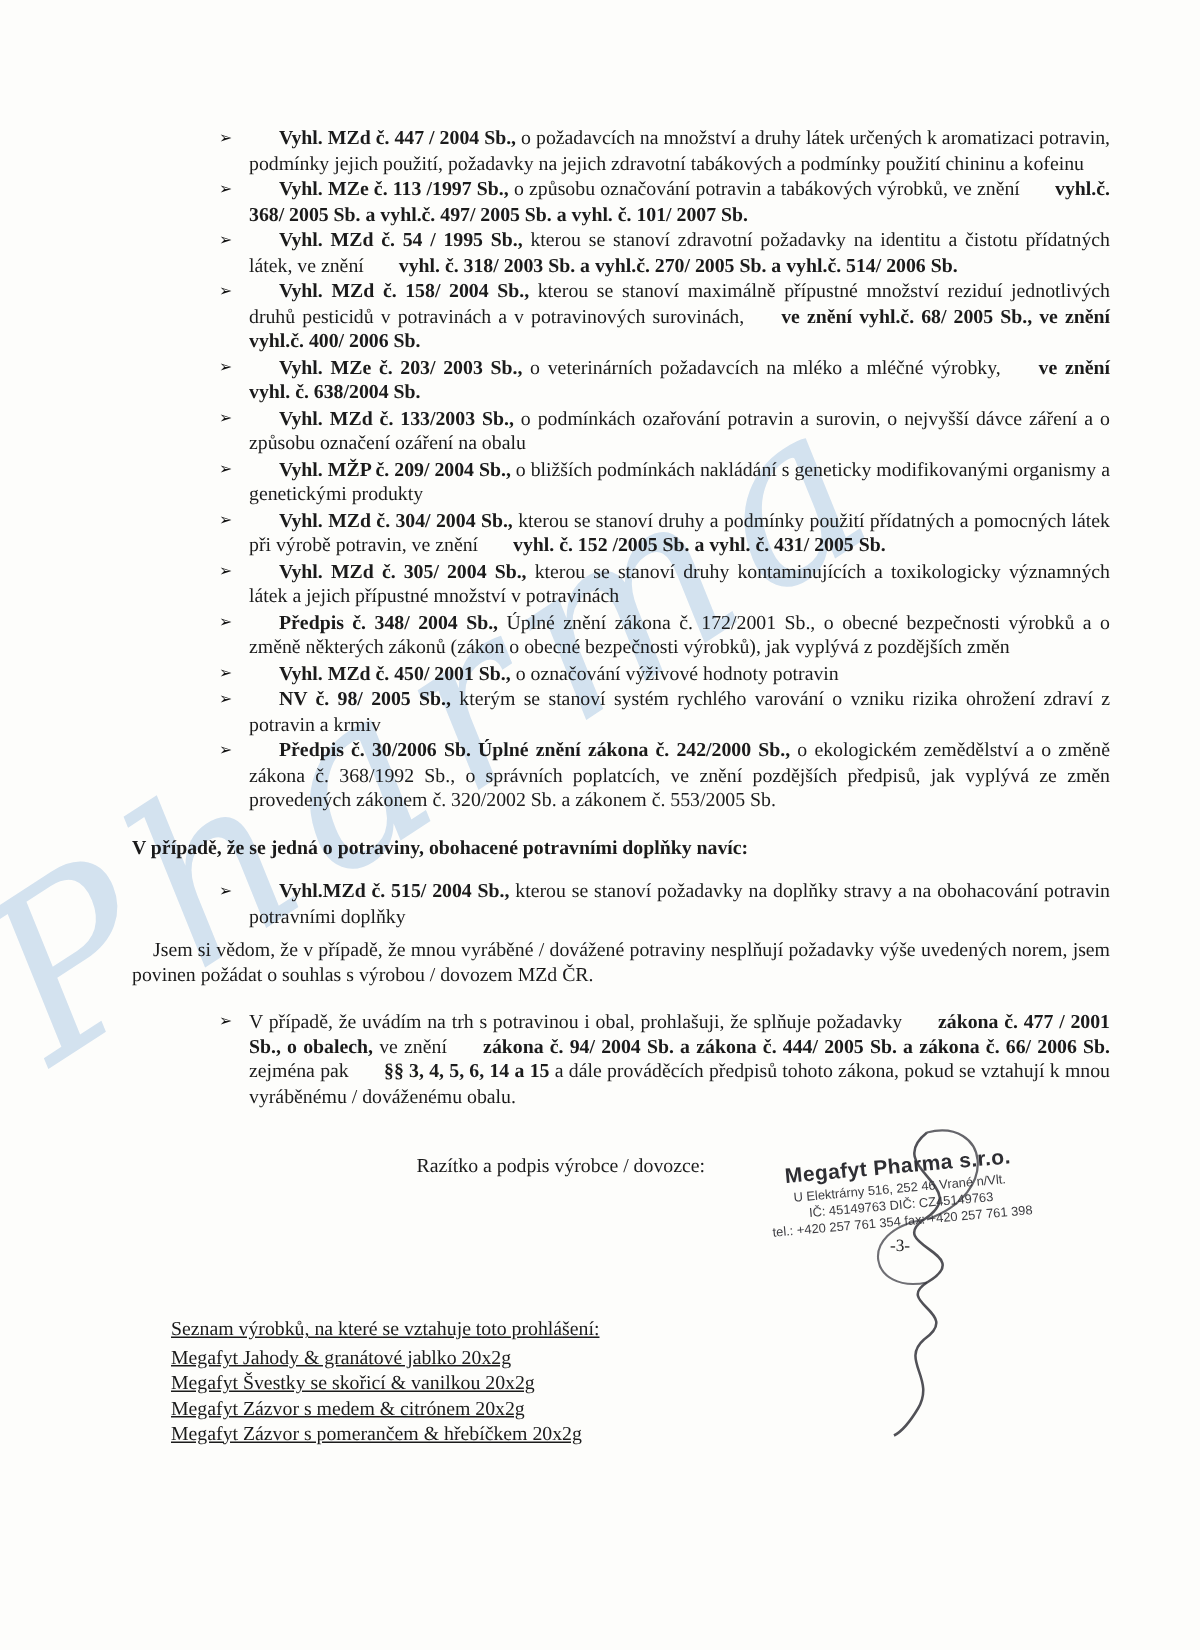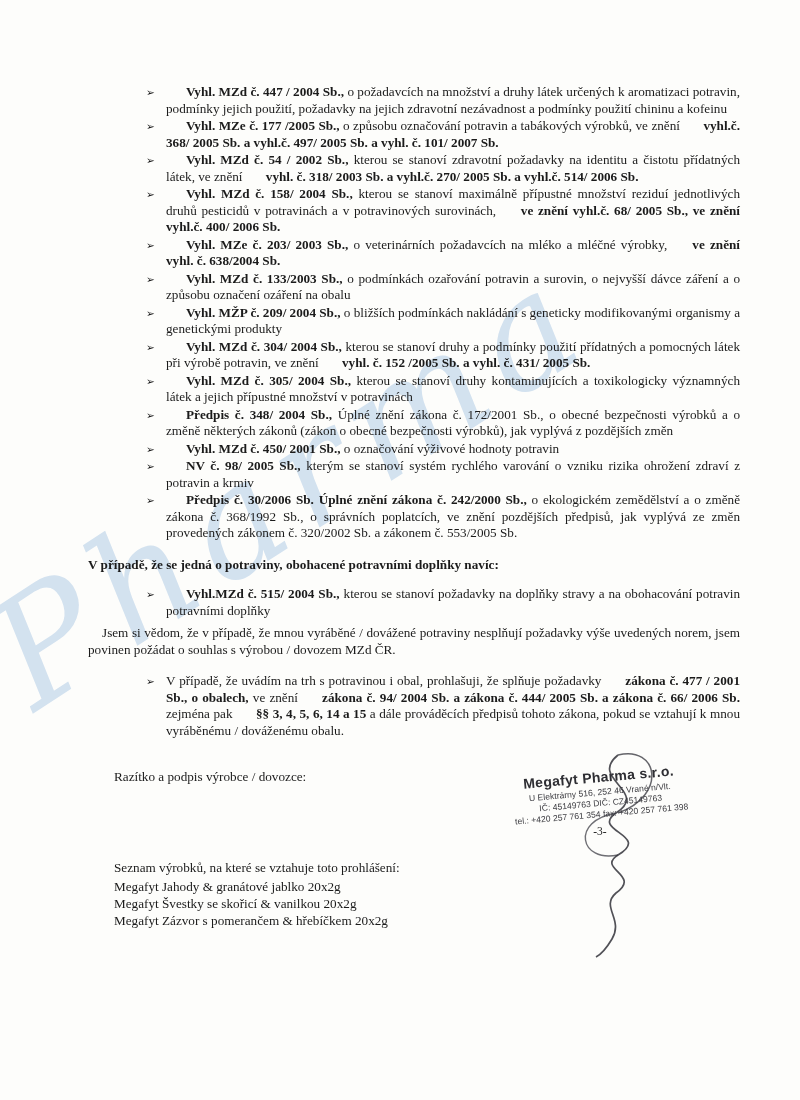--- a/index.html
+++ b/index.html
@@ -53,21 +53,21 @@
     margin:6px 0 15px 0;
     text-indent:14px;
     text-align:justify;
   }
   .sig-row {
     margin-top:30px;
     display:flex;
     align-items:flex-start;
   }
   .sig-left { margin-left:26px; flex:1; }
-  .sig-left p { margin:0 0 2px 0; }
+  .sig-left p { margin:0 0 2px 0;text-align:right; }
   .stamp-area {
     position:relative;
     width:260px;
     margin-right:10px;
     text-align:center;
   }
   .stamp {
     transform:rotate(-5deg);
     color:#333338;
   }
@@ -89,45 +89,45 @@
     font-size:11.5px;
     color:#222;
   }
   .signature-svg {
     position:absolute;
     left:30px; top:-18px;
     width:220px; height:210px;
     z-index:3;
     pointer-events:none;
   }
-  .products { margin-top:22px; margin-left:26px; }
+  .products { margin-top:40px; margin-left:26px;text-decoration:underline; }
   .products p { margin-bottom:2px; }
   .product-line { line-height:1.28; }
 </style>
 </head>
 <body>
 
 <div class="page">
 
   <div class="watermark">Pharma</div>
 
   <div class="content">
 
     <div class="reg-list">
         <div class="bullet-item">
           <span class="bullet">➢</span>
-          <span class="bullet-text"><span class="b">Vyhl. MZd č. 447 / 2004 Sb., </span><span>o požadavcích na množství a druhy látek určených k aromatizaci potravin, podmínky jejich použití, požadavky na jejich zdravotní nezávadnost a podmínky použití chininu a kofeinu</span></span>
-        </div>
-        <div class="bullet-item">
-          <span class="bullet">➢</span>
-          <span class="bullet-text"><span class="b">Vyhl. MZe č. 177 /2005 Sb., </span><span>o způsobu označování potravin a tabákových výrobků, ve znění </span><span class="b">vyhl.č. 368/ 2005 Sb. a vyhl.č. 497/ 2005 Sb. a vyhl. č. 101/ 2007 Sb.</span></span>
-        </div>
-        <div class="bullet-item">
-          <span class="bullet">➢</span>
-          <span class="bullet-text"><span class="b">Vyhl. MZd č. 54 / 2002 Sb., </span><span>kterou se stanoví zdravotní požadavky na identitu a čistotu přídatných látek, ve znění </span><span class="b">vyhl. č. 318/ 2003 Sb. a vyhl.č. 270/ 2005 Sb. a vyhl.č. 514/ 2006 Sb.</span></span>
+          <span class="bullet-text"><span class="b">Vyhl. MZd č. 447 / 2004 Sb., </span><span>o požadavcích na množství a druhy látek určených k aromatizaci potravin, podmínky jejich použití, požadavky na jejich zdravotní tabákových a podmínky použití chininu a kofeinu</span></span>
+        </div>
+        <div class="bullet-item">
+          <span class="bullet">➢</span>
+          <span class="bullet-text"><span class="b">Vyhl. MZe č. 113 /1997 Sb., </span><span>o způsobu označování potravin a tabákových výrobků, ve znění </span><span class="b">vyhl.č. 368/ 2005 Sb. a vyhl.č. 497/ 2005 Sb. a vyhl. č. 101/ 2007 Sb.</span></span>
+        </div>
+        <div class="bullet-item">
+          <span class="bullet">➢</span>
+          <span class="bullet-text"><span class="b">Vyhl. MZd č. 54 / 1995 Sb., </span><span>kterou se stanoví zdravotní požadavky na identitu a čistotu přídatných látek, ve znění </span><span class="b">vyhl. č. 318/ 2003 Sb. a vyhl.č. 270/ 2005 Sb. a vyhl.č. 514/ 2006 Sb.</span></span>
         </div>
         <div class="bullet-item">
           <span class="bullet">➢</span>
           <span class="bullet-text"><span class="b">Vyhl. MZd č. 158/ 2004 Sb., </span><span>kterou se stanoví maximálně přípustné množství reziduí jednotlivých druhů pesticidů v potravinách a v potravinových surovinách, </span><span class="b">ve znění vyhl.č. 68/ 2005 Sb., ve znění vyhl.č. 400/ 2006 Sb.</span></span>
         </div>
         <div class="bullet-item">
           <span class="bullet">➢</span>
           <span class="bullet-text"><span class="b">Vyhl. MZe č. 203/ 2003 Sb., </span><span>o veterinárních požadavcích na mléko a mléčné výrobky, </span><span class="b">ve znění vyhl. č. 638/2004 Sb.</span></span>
         </div>
         <div class="bullet-item">
@@ -200,18 +200,19 @@
         </div>
         <div class="page-num">-3-</div>
       </div>
     </div>
 
     <div class="products">
       <p>Seznam výrobků, na které se vztahuje toto prohlášení:</p>
       <div>
           <div class="product-line">Megafyt Jahody &amp; granátové jablko 20x2g</div>
           <div class="product-line">Megafyt Švestky se skořicí &amp; vanilkou 20x2g</div>
+          <div class="product-line">Megafyt Zázvor s medem &amp; citrónem 20x2g</div>
           <div class="product-line">Megafyt Zázvor s pomerančem &amp; hřebíčkem 20x2g</div>
         </div>
     </div>
 
   </div>
 </div>
 
 </body></html>

